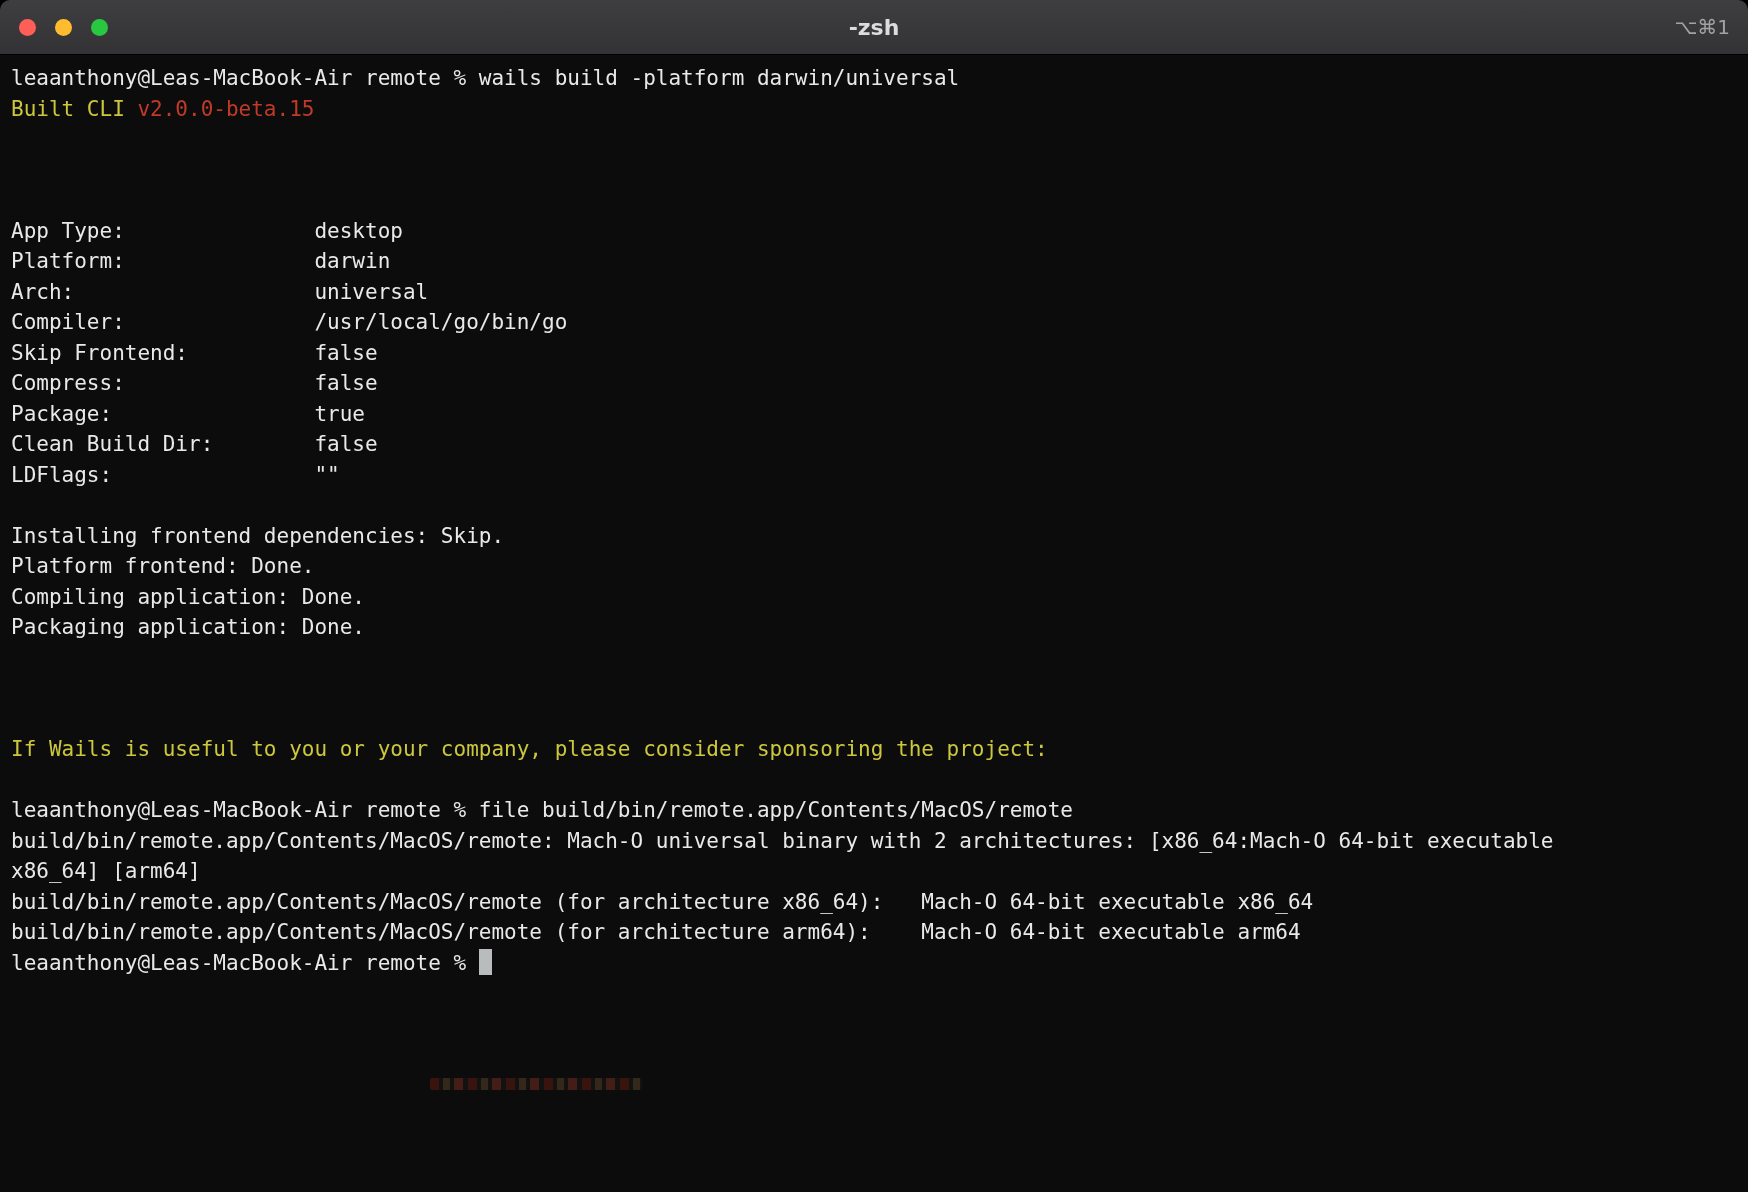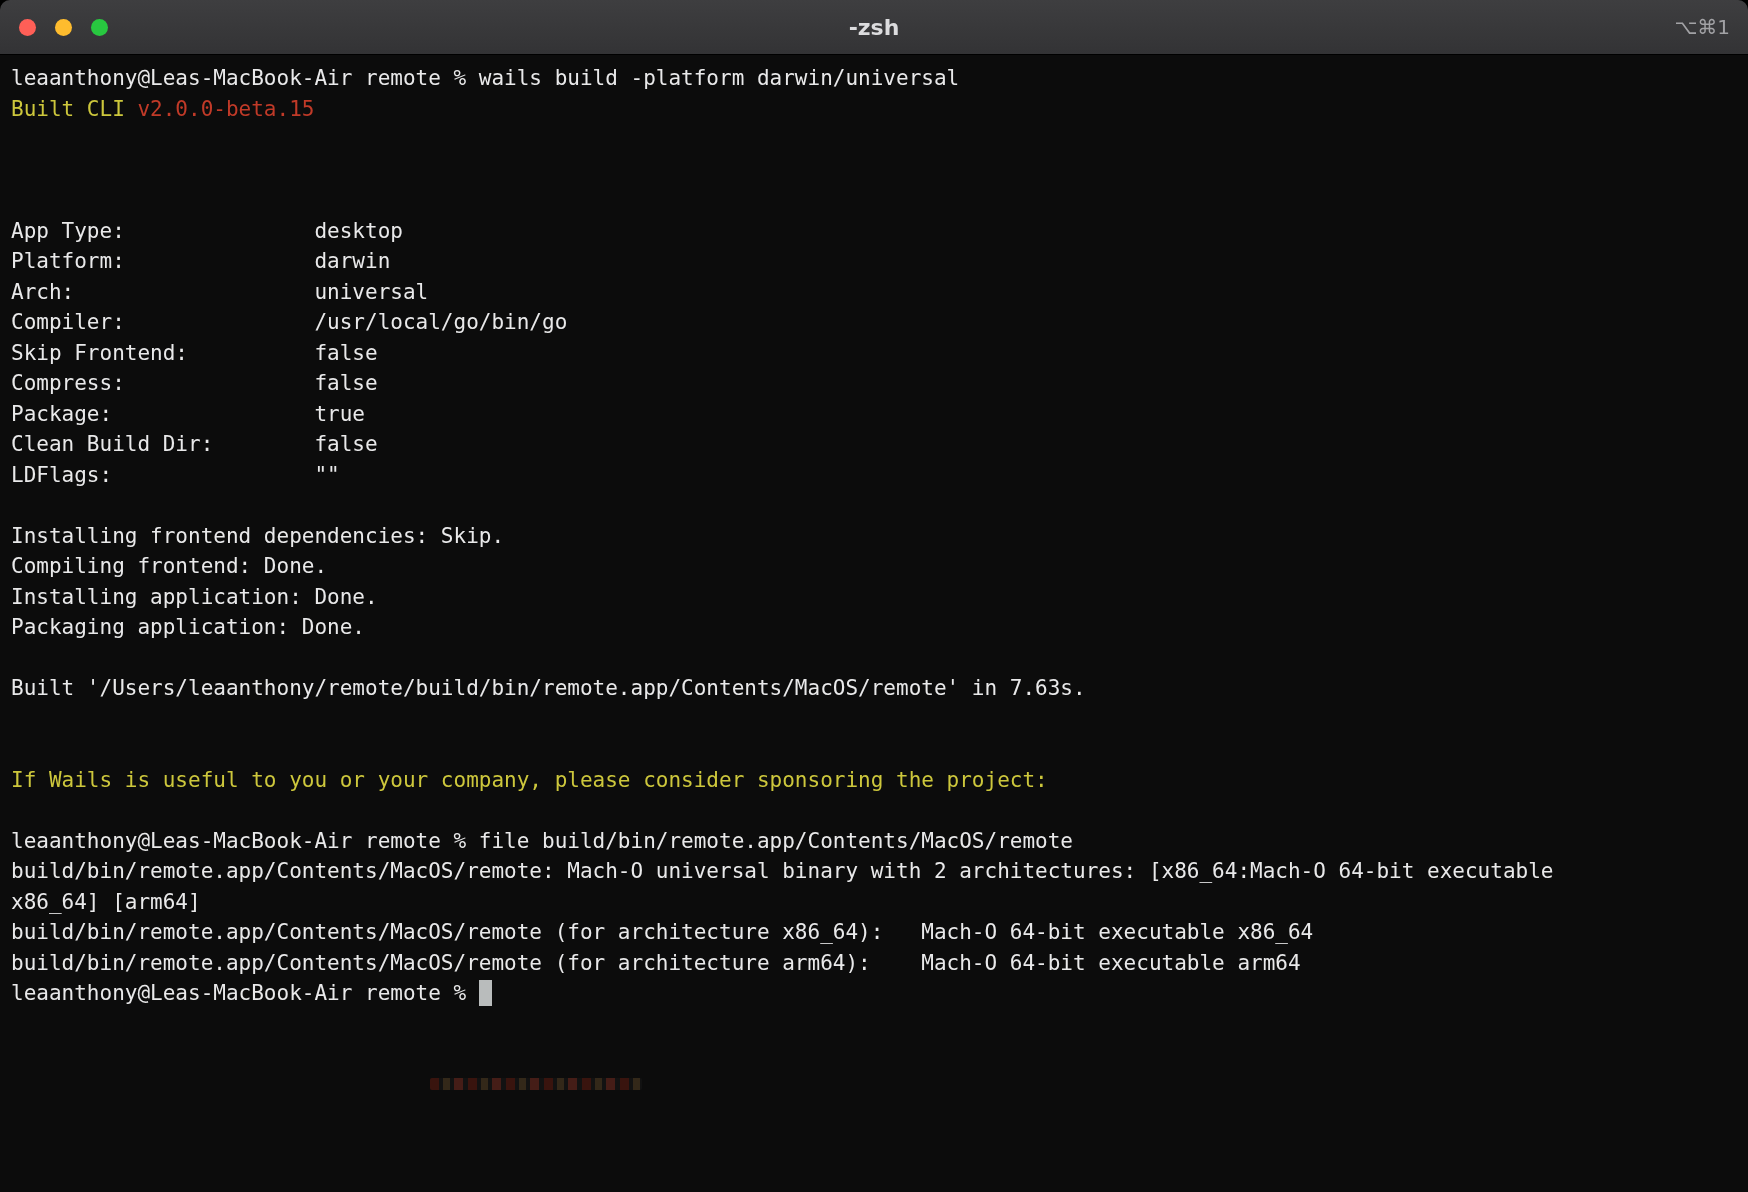--- a/index.html
+++ b/index.html
@@ -112,25 +112,24 @@
       <div class="line"><span class="seg-default">Platform:               darwin</span></div>
       <div class="line"><span class="seg-default">Arch:                   universal</span></div>
       <div class="line"><span class="seg-default">Compiler:               /usr/local/go/bin/go</span></div>
       <div class="line"><span class="seg-default">Skip Frontend:          false</span></div>
       <div class="line"><span class="seg-default">Compress:               false</span></div>
       <div class="line"><span class="seg-default">Package:                true</span></div>
       <div class="line"><span class="seg-default">Clean Build Dir:        false</span></div>
       <div class="line"><span class="seg-default">LDFlags:                ""</span></div>
       <div class="line"></div>
       <div class="line"><span class="seg-default">Installing frontend dependencies: Skip.</span></div>
-      <div class="line"><span class="seg-default">Compiling frontend: Done.</span></div>
-      <div class="line"><span class="seg-default">Installing application: Done.</span></div>
+      <div class="line"><span class="seg-default">Platform frontend: Done.</span></div>
+      <div class="line"><span class="seg-default">Compiling application: Done.</span></div>
       <div class="line"><span class="seg-default">Packaging application: Done.</span></div>
       <div class="line"></div>
-      <div class="line"><span class="seg-default">Built '/Users/leaanthony/remote/build/bin/remote.app/Contents/MacOS/remote' in 7.63s.</span></div>
       <div class="line"></div>
       <div class="line"></div>
       <div class="line"><span class="seg-yellow">If Wails is useful to you or your company, please consider sponsoring the project:</span></div>
       <div class="line"></div>
       <div class="line"><span class="seg-default">leaanthony@Leas-MacBook-Air remote % file build/bin/remote.app/Contents/MacOS/remote</span></div>
       <div class="line"><span class="seg-default">build/bin/remote.app/Contents/MacOS/remote: Mach-O universal binary with 2 architectures: [x86_64:Mach-O 64-bit executable</span></div>
       <div class="line"><span class="seg-default">x86_64] [arm64]</span></div>
       <div class="line"><span class="seg-default">build/bin/remote.app/Contents/MacOS/remote (for architecture x86_64):   Mach-O 64-bit executable x86_64</span></div>
       <div class="line"><span class="seg-default">build/bin/remote.app/Contents/MacOS/remote (for architecture arm64):    Mach-O 64-bit executable arm64</span></div>
       <div class="line"><span class="seg-default">leaanthony@Leas-MacBook-Air remote % </span><span class="cursor"></span></div>

